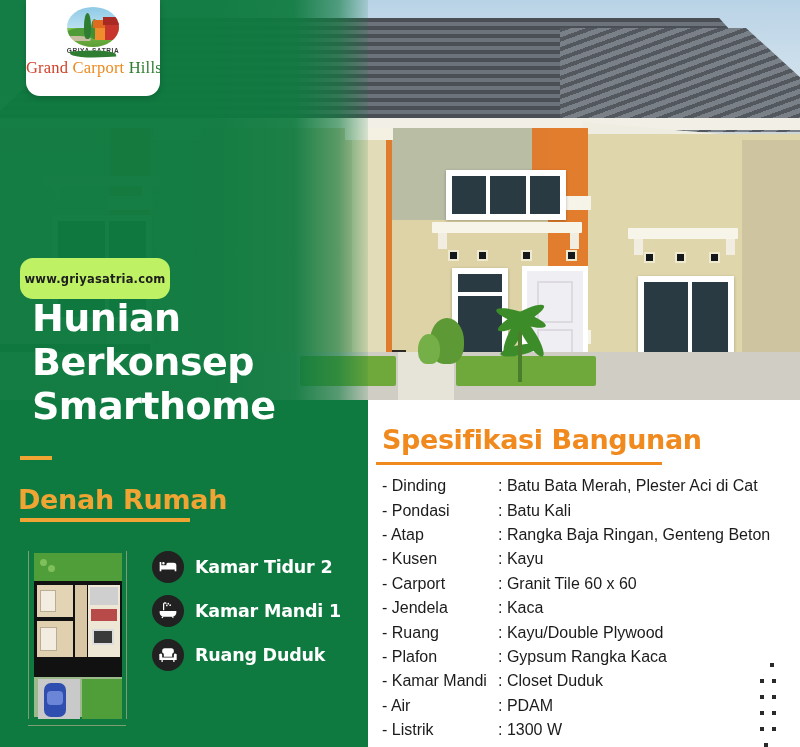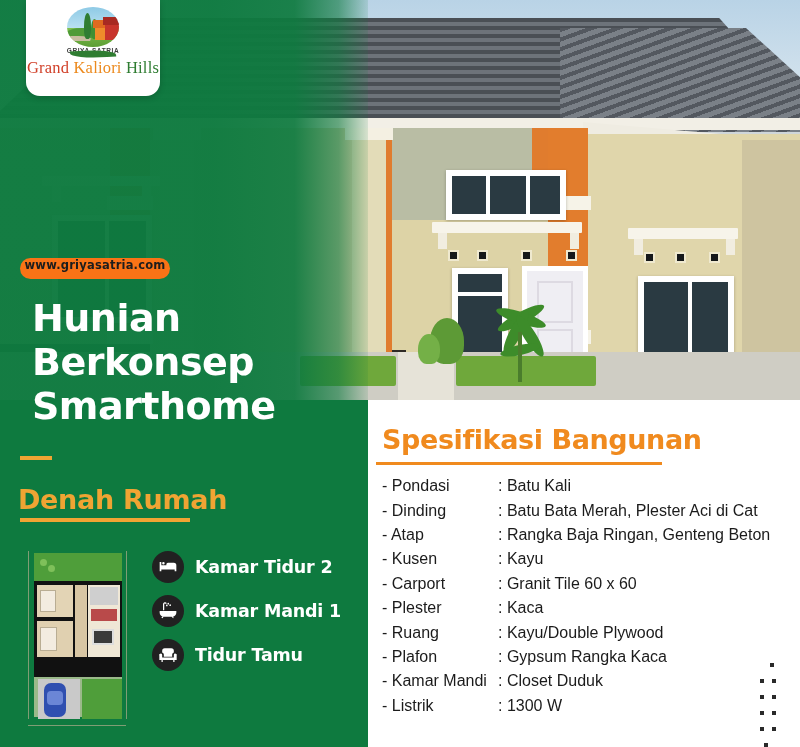--- a/index.html
+++ b/index.html
@@ -88,22 +88,22 @@
   .emblem .house .rf{position:absolute;top:-6px;left:-2px;right:-2px;height:8px;}
   .emblem .label{position:absolute;left:0;right:0;bottom:-3px;text-align:center;
      font-size:6.5px;font-weight:bold;letter-spacing:.6px;color:#3c3c3c;}
   .swoosh{position:absolute;left:44px;top:50px;width:46px;height:8px;
      background:#2f7d32;border-radius:0 80% 0 80%;transform:rotate(-4deg);}
   .brandline{position:absolute;left:0;right:0;top:58px;text-align:center;
      font-family:"Liberation Serif",serif;font-size:16.5px;letter-spacing:.2px;white-space:nowrap;}
   .brandline .g{color:#d1412a;} .brandline .k{color:#ec8a1e;} .brandline .h{color:#2f7d32;}
 
   
-  .urlpill{position:absolute;left:20px;top:258px;width:150px;height:21px;border-radius:13px;
-    background:#f97316;display:flex;justify-content:center;}
+  .urlpill{position:absolute;left:20px;top:258px;width:150px;height:41px;border-radius:13px;
+    background:#bef264;display:flex;align-items:center;justify-content:center;}
   .urlpill span{font-size:11.5px;font-weight:bold;color:#1d1d1d;letter-spacing:.2px;
     font-family:"DejaVu Sans",sans-serif;}
 
   
   .h1{position:absolute;left:32px;top:296px;width:352px;color:#fff;font-weight:bold;
     font-size:38px;line-height:44px;letter-spacing:-.5px;
     font-family:"DejaVu Sans",sans-serif;}
   .h1 .l2{display:block;}
   .h2{position:absolute;left:18px;top:416px;color:#fff;font-weight:bold;font-size:23px;
     font-family:"DejaVu Sans",sans-serif;letter-spacing:-.2px;}
@@ -265,21 +265,21 @@
         </div>
         <div class="house" style="left:38px;width:14px;height:17px;">
           <div class="body" style="background:#c8352c;"></div>
           <div class="rf" style="background:#a82a22;"></div>
         </div>
       </div>
       <div class="label">GRIYA SATRIA</div>
     </div>
     <div class="swoosh"></div>
     <div class="brandline">
-      <span class="g">Grand </span><span class="k">Kaliori </span><span class="h">Hills</span>
+      <span class="g">Grand </span><span class="k">Carport </span><span class="h">Hills</span>
     </div>
   </div>
 
   <div class="urlpill">
     <span>www.griyasatria.com</span>
   </div>
 
   <div class="h1">
     <span>Hunian Berkonsep</span>
     <span class="l2">Smarthome</span>
@@ -337,63 +337,67 @@
   </div>
 
   <div class="feat" style="top:636px;">
     <div class="fbadge">
       <svg width="20" height="20" viewBox="0 0 24 24" fill="#fff">
         <path d="M5 9V7a3 3 0 0 1 3-3h8a3 3 0 0 1 3 3v2a2.5 2.5 0 0 0-2 2.4V14H7v-2.6A2.5 2.5 0 0 0 5 9z"></path>
         <path d="M2.6 10.4A1.8 1.8 0 0 1 5 12.1V15h14v-2.9a1.8 1.8 0 1 1 3.4.9V18H1.6v-5a1.8 1.8 0 0 1 1-2.6z"></path>
         <path d="M4 18.4h2v1.8H4zm14 0h2v1.8h-2z"></path>
       </svg>
     </div>
-    <div class="flabel">Tidur Tamu</div>
+    <div class="flabel">Ruang Duduk</div>
   </div>
 
 
   <div class="specpanel">
     <div class="spectitle">Spesifikasi Bangunan</div>
     <div class="spec-ul"></div>
     <div class="spectable" id="spec-rows">
         <div class="srow">
+          <div class="slab">- Dinding</div>
+          <div class="sval">: Batu Bata Merah, Plester Aci di Cat</div>
+        </div>
+        <div class="srow">
           <div class="slab">- Pondasi</div>
           <div class="sval">: Batu Kali</div>
         </div>
         <div class="srow">
-          <div class="slab">- Dinding</div>
-          <div class="sval">: Batu Bata Merah, Plester Aci di Cat</div>
-        </div>
-        <div class="srow">
           <div class="slab">- Atap</div>
           <div class="sval">: Rangka Baja Ringan, Genteng Beton</div>
         </div>
         <div class="srow">
           <div class="slab">- Kusen</div>
           <div class="sval">: Kayu</div>
         </div>
         <div class="srow">
           <div class="slab">- Carport</div>
           <div class="sval">: Granit Tile 60 x 60</div>
         </div>
         <div class="srow">
-          <div class="slab">- Plester</div>
+          <div class="slab">- Jendela</div>
           <div class="sval">: Kaca</div>
         </div>
         <div class="srow">
           <div class="slab">- Ruang</div>
           <div class="sval">: Kayu/Double Plywood</div>
         </div>
         <div class="srow">
           <div class="slab">- Plafon</div>
           <div class="sval">: Gypsum Rangka Kaca</div>
         </div>
         <div class="srow">
           <div class="slab">- Kamar Mandi</div>
           <div class="sval">: Closet Duduk</div>
+        </div>
+        <div class="srow">
+          <div class="slab">- Air</div>
+          <div class="sval">: PDAM</div>
         </div>
         <div class="srow">
           <div class="slab">- Listrik</div>
           <div class="sval">: 1300 W</div>
         </div>
       </div>
     <div class="dots">
       <b style="left:12px;top:0;"></b>
       <b style="left:2px;top:16px;"></b>
         <b style="left:14px;top:16px;"></b>

